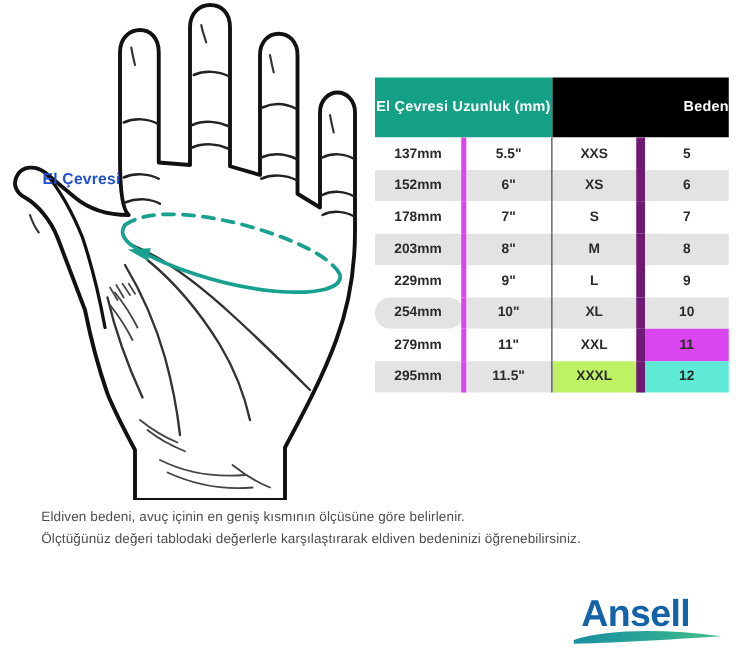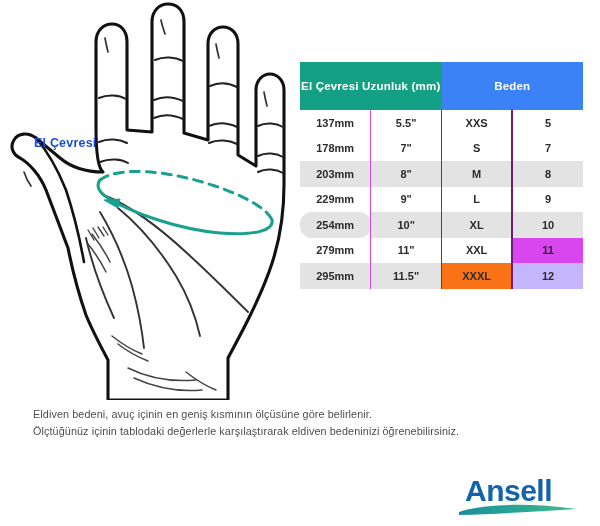--- a/index.html
+++ b/index.html
@@ -49,23 +49,23 @@
     height:25.5px;
     font-size:11px;
     font-weight:700;
     color:#2b2b2b;
     text-align:center;
     padding:0;
     vertical-align:middle;
   }
   .size-table tbody tr.odd td{background:#ffffff;}
   .size-table tbody tr.even td{background:#e3e3e3;}
-  .size-table td.c0{border-right:1px solid #d946ef;width:100px;}
+  .size-table td.c0{border-right:4px solid #d946ef;width:100px;}
   .size-table td.c1{border-right:1px solid #4a4a4a;width:87px;}
-  .size-table td.c2{border-right:2px solid #701a75;width:64px;}
+  .size-table td.c2{border-right:7px solid #701a75;width:64px;}
   .size-table td.c3{width:32px;}
 
   
   .caption{
     position:absolute;
     left:33px;top:406px;
     width:540px;
     font-size:10.8px;
     line-height:17px;
     color:#4d4d4d;
@@ -187,30 +187,36 @@
       </g>
     </svg>
 
     <div class="measure-label" style="color: #1d4ed8;">El Çevresi</div>
   </div>
 
   <table class="size-table">
     <thead>
       <tr>
         <th class="th-metric" colspan="2" style="background: rgb(20, 160, 133); color: rgb(255, 255, 255);">El Çevresi Uzunluk (mm)</th>
-        <th class="th-size" colspan="2" style="background: #3b82f6; color: rgb(255, 255, 255);">Beden</th>
+        <th class="th-size" colspan="2" style="background: #000000; color: rgb(255, 255, 255); text-align: right;">Beden</th>
       </tr>
     </thead>
     <tbody id="table-body">
         <tr class="odd">
           <td class="c0" style="background: rgb(255, 255, 255);">137mm</td>
           <td class="c1" style="background: rgb(255, 255, 255);">5.5"</td>
           <td class="c2" style="background: rgb(255, 255, 255);">XXS</td>
           <td class="c3" style="background: rgb(255, 255, 255);">5</td>
         </tr>
+        <tr class="even">
+          <td class="c0" style="background: rgb(227, 227, 227);">152mm</td>
+          <td class="c1" style="background: rgb(227, 227, 227);">6"</td>
+          <td class="c2" style="background: rgb(227, 227, 227);">XS</td>
+          <td class="c3" style="background: rgb(227, 227, 227);">6</td>
+        </tr>
         <tr class="odd">
           <td class="c0" style="background: rgb(255, 255, 255);">178mm</td>
           <td class="c1" style="background: rgb(255, 255, 255);">7"</td>
           <td class="c2" style="background: rgb(255, 255, 255);">S</td>
           <td class="c3" style="background: rgb(255, 255, 255);">7</td>
         </tr>
         <tr class="even">
           <td class="c0" style="background: rgb(227, 227, 227);">203mm</td>
           <td class="c1" style="background: rgb(227, 227, 227);">8"</td>
           <td class="c2" style="background: rgb(227, 227, 227);">M</td>
@@ -230,29 +236,29 @@
         </tr>
         <tr class="odd">
           <td class="c0" style="background: rgb(255, 255, 255);">279mm</td>
           <td class="c1" style="background: rgb(255, 255, 255);">11"</td>
           <td class="c2" style="background: rgb(255, 255, 255);">XXL</td>
           <td class="c3" style="background: #d946ef; margin-left: 12px;">11</td>
         </tr>
         <tr class="even">
           <td class="c0" style="background: rgb(227, 227, 227);">295mm</td>
           <td class="c1" style="background: rgb(227, 227, 227);">11.5"</td>
-          <td class="c2" style="background: #f97316;">XXXL</td>
-          <td class="c3" style="background: #c4b5fd;">12</td>
+          <td class="c2" style="background: #bef264;">XXXL</td>
+          <td class="c3" style="background: #5eead4;">12</td>
         </tr>
       </tbody>
   </table>
 
   <div class="caption">
     <div>Eldiven bedeni, avuç içinin en geniş kısmının ölçüsüne göre belirlenir.</div>
-    <div>Ölçtüğünüz içinin tablodaki değerlerle karşılaştırarak eldiven bedeninizi öğrenebilirsiniz.</div>
+    <div>Ölçtüğünüz değeri tablodaki değerlerle karşılaştırarak eldiven bedeninizi öğrenebilirsiniz.</div>
   </div>
 
   <div class="logo">
     <svg viewBox="0 0 130 48" xmlns="http://www.w3.org/2000/svg">
       <defs>
         <linearGradient id="swooshGrad" x1="0" y1="0" x2="1" y2="0">
           <stop offset="0%" stop-color="#1a8fa0"></stop>
           <stop offset="55%" stop-color="#2aa894"></stop>
           <stop offset="100%" stop-color="#49bd88"></stop>
         </linearGradient>

